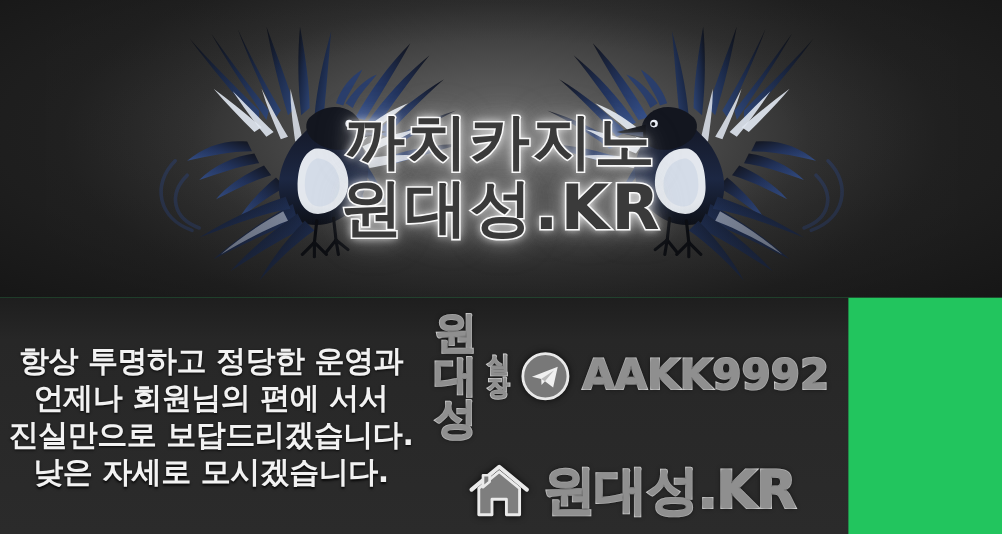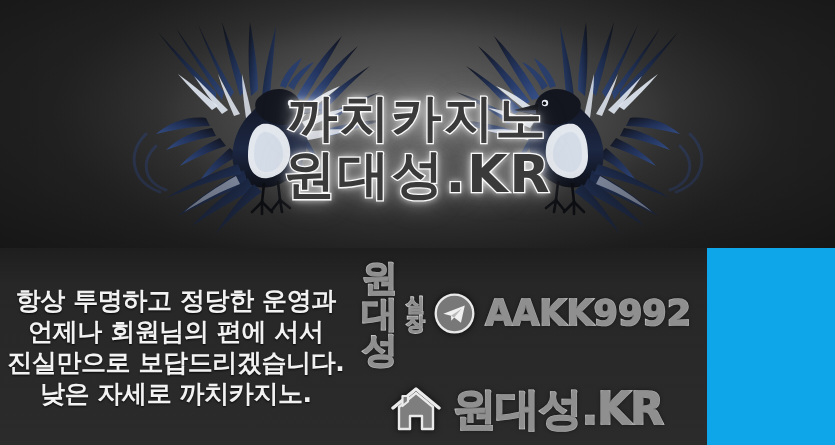--- a/index.html
+++ b/index.html
@@ -10,21 +10,21 @@
   }
   body {
     font-family: "Liberation Sans", "DejaVu Sans", sans-serif;
   }
 
   #banner {
     position: relative;
     width: 835px;
     height: 445px;
     overflow: hidden;
-    background: #0ea5e9;
+    background: #22c55e;
   }
 
   
   .hero {
     position: absolute;
     left: 0;
     top: 0;
     width: 835px;
     height: 248px;
     overflow: hidden;
@@ -411,21 +411,21 @@
     </div>
   </div>
 
   <div class="panel">
     <div class="panel-inner">
 
       <div class="slogan">
         <div class="slogan-line">항상 투명하고 정당한 운영과</div>
         <div class="slogan-line">언제나 회원님의 편에 서서</div>
         <div class="slogan-line">진실만으로 보답드리겠습니다.</div>
-        <div class="slogan-line">낮은 자세로 까치카지노.</div>
+        <div class="slogan-line">낮은 자세로 모시겠습니다.</div>
       </div>
 
       <div class="contact">
 
         <div class="contact-row">
           <span class="outlined name-main">원대성</span>
           <span class="outlined name-title">실장</span>
 
           <span class="icon-tg">
             <svg viewBox="0 0 48 48" xmlns="http://www.w3.org/2000/svg">

